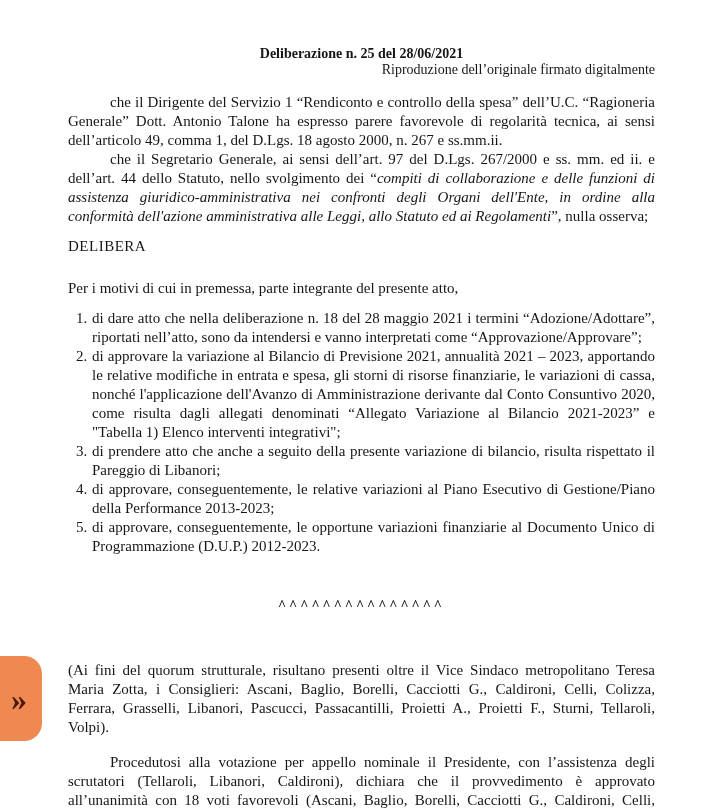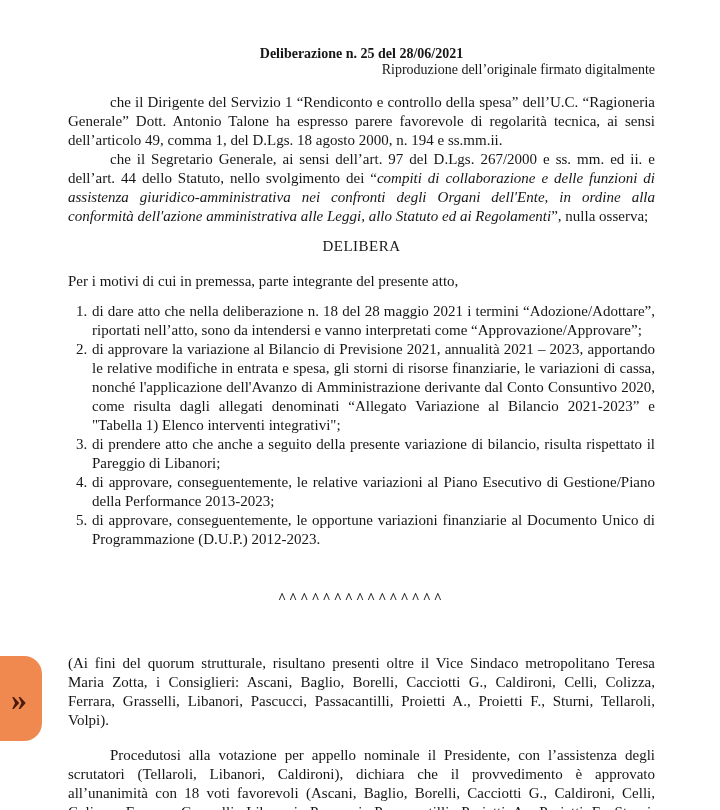--- a/index.html
+++ b/index.html
@@ -42,26 +42,26 @@
     text-indent: 42px;
   }
   .para-segretario {
     text-indent: 42px;
   }
   .para-segretario .italic-quote {
     font-style: italic;
   }
   .delibera-heading {
     margin-top: 11px;
-    text-align: center;
+    text-align: left;
     font-size: 15px;
     letter-spacing: 0.5px;
   }
   .para-premessa {
-    margin-top: 16px;
+    margin-top: 23px;
     text-align: left;
   }
   ol.delibera-list {
     margin: 11px 0 0 0;
     padding-left: 23px;
   }
   ol.delibera-list li {
     padding-left: 1px;
   }
   .caret-separator {
@@ -106,21 +106,21 @@
 </head>
 <body>
 
 <div class="page-content">
 
   <div class="doc-header">
     <div class="doc-title">Deliberazione n. 25 del 28/06/2021</div>
     <div class="doc-subtitle">Riproduzione dell’originale firmato digitalmente</div>
   </div>
 
-  <p class="para-dirigente">che il Dirigente del Servizio 1 “Rendiconto e controllo della spesa” dell’U.C. “Ragioneria Generale” Dott. Antonio Talone ha espresso parere favorevole di regolarità tecnica, ai sensi dell’articolo 49, comma 1, del D.Lgs. 18 agosto 2000, n. 194 e ss.mm.ii.</p>
+  <p class="para-dirigente">che il Dirigente del Servizio 1 “Rendiconto e controllo della spesa” dell’U.C. “Ragioneria Generale” Dott. Antonio Talone ha espresso parere favorevole di regolarità tecnica, ai sensi dell’articolo 49, comma 1, del D.Lgs. 18 agosto 2000, n. 267 e ss.mm.ii.</p>
 
   <p class="para-segretario"><span>che il Segretario Generale, ai sensi dell’art. 97 del D.Lgs. 267/2000 e ss. mm. ed ii. e dell’art. 44 dello Statuto, nello svolgimento dei “</span><span class="italic-quote">compiti di collaborazione e delle funzioni di assistenza giuridico-amministrativa nei confronti degli Organi dell'Ente, in ordine alla conformità dell'azione amministrativa alle Leggi, allo Statuto ed ai Regolamenti</span><span>”, nulla osserva;</span></p>
 
   <p class="delibera-heading">DELIBERA</p>
 
   <p class="para-premessa">Per i motivi di cui in premessa, parte integrante del presente atto,</p>
 
   <ol class="delibera-list">
     <li>di dare atto che nella deliberazione n. 18 del 28 maggio 2021 i termini “Adozione/Adottare”, riportati nell’atto, sono da intendersi e vanno interpretati come “Approvazione/Approvare”;</li>
     <li>di approvare la variazione al Bilancio di Previsione 2021, annualità 2021 – 2023, apportando le relative modifiche in entrata e spesa, gli storni di risorse finanziarie, le variazioni di cassa, nonché l'applicazione dell'Avanzo di Amministrazione derivante dal Conto Consuntivo 2020, come risulta dagli allegati denominati “Allegato Variazione al Bilancio 2021-2023” e "Tabella 1) Elenco interventi integrativi";</li>

